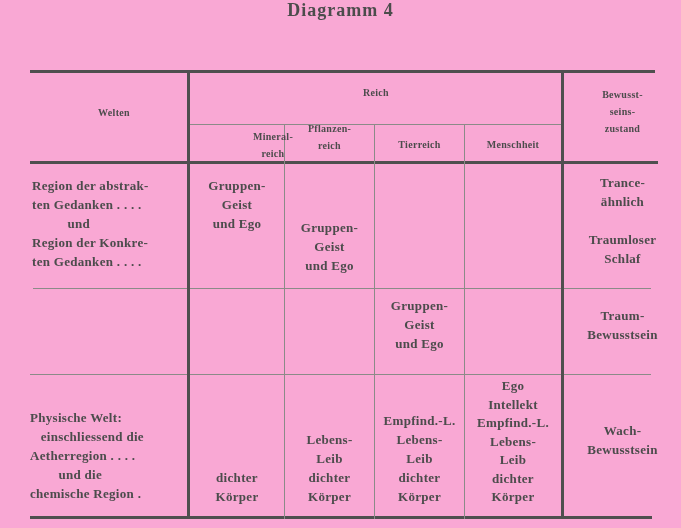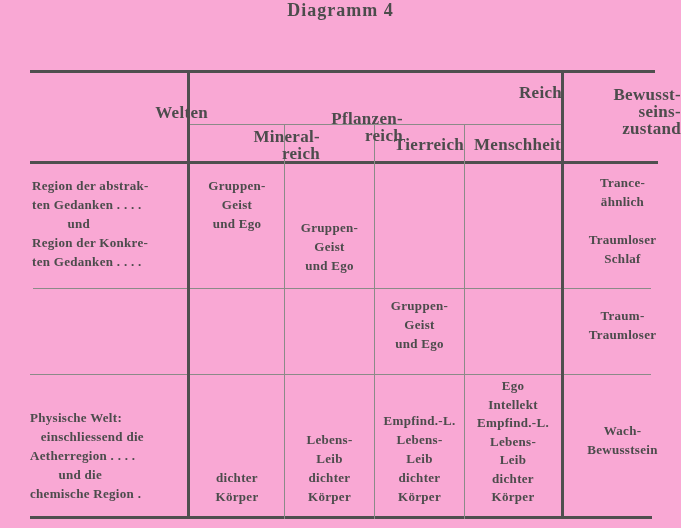--- a/index.html
+++ b/index.html
@@ -40,24 +40,24 @@
     white-space: pre-line;
     text-align: center;
   }
   .cell-left {
     font-size: 13px;
     line-height: 19px;
     white-space: pre;
     text-align: left;
   }
   .hdr {
-    font-size: 17px;
+    font-size: 10px;
     line-height: 17px;
     white-space: pre-line;
-    text-align: right;
+    text-align: center;
   }
   .rule { background: #4f4f4f; }
   .rule-thin { background: #8b8b88; }
 </style>
 </head>
 <body>
 
 <div id="page">
 
   <div class="abs txt title" style="left:0; top:6; width:681px;">Diagramm 4</div>
@@ -72,21 +72,21 @@
   <div class="abs rule" style="left:187px; top:70px; width:3px; height:449px;"></div>
   <div class="abs rule-thin" style="left:284px; top:124px; width:1px; height:395px;"></div>
   <div class="abs rule-thin" style="left:374px; top:124px; width:1px; height:395px;"></div>
   <div class="abs rule-thin" style="left:464px; top:124px; width:1px; height:395px;"></div>
   <div class="abs rule" style="left:561px; top:70px; width:3px; height:449px;"></div>
 
   <div class="abs txt hdr" style="left:0;   top:104px; width:188px;padding-left:20px;">Welten</div>
   <div class="abs txt hdr" style="left:190px; top:84px; width:372px;">Reich</div>
   <div class="abs txt hdr" style="left:190px; top:128px; width:94px;margin-left:36px;">Mineral-
 reich</div>
-  <div class="abs txt hdr" style="left:285px; top:110px; width:89px;margin-left:29px;">Pflanzen-
+  <div class="abs txt hdr" style="left:285px; top:120px; width:89px;">Pflanzen-
 reich</div>
   <div class="abs txt hdr" style="left:375px; top:136px; width:89px;">Tierreich</div>
   <div class="abs txt hdr" style="left:465px; top:136px; width:96px;">Menschheit</div>
   <div class="abs txt hdr" style="left:564px; top:86px; width:117px;">Bewusst-
 seins-
 zustand</div>
 
   <div class="abs txt cell-left" style="left:32px; top:176px;">Region der abstrak-
 ten Gedanken . . . .
           und
@@ -101,21 +101,21 @@
   <div class="abs txt cell" style="left:564px; top:173px; width:117px;">Trance-
 ähnlich
 
 Traumloser
 Schlaf</div>
 
   <div class="abs txt cell" style="left:375px; top:296px; width:89px;">Gruppen-
 Geist
 und Ego</div>
   <div class="abs txt cell" style="left:564px; top:306px; width:117px;">Traum-
-Traumloser</div>
+Bewusstsein</div>
 
   <div class="abs txt cell-left" style="left:30px; top:408px;">Physische Welt:
    einschliessend die
 Aetherregion . . . .
         und die
 chemische Region .</div>
   <div class="abs txt cell" style="left:190px; top:468px; width:94px;">dichter
 Körper</div>
   <div class="abs txt cell" style="left:285px; top:430px; width:89px;">Lebens-
 Leib

